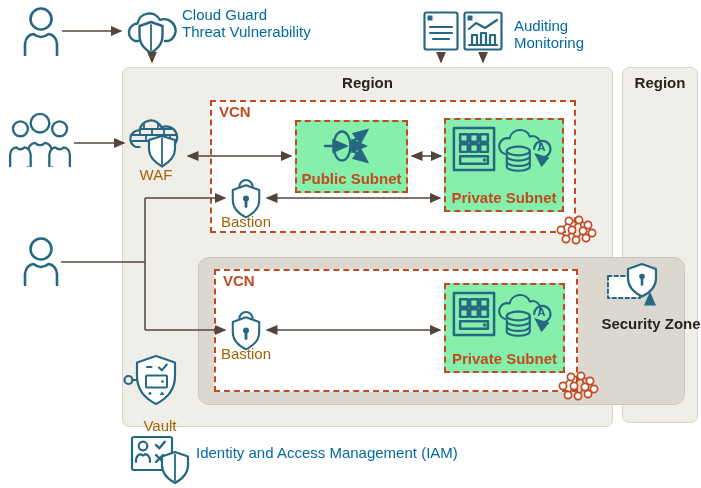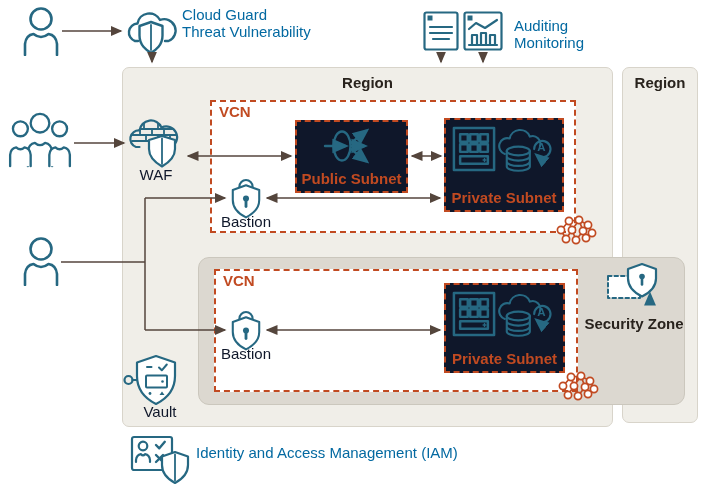--- a/index.html
+++ b/index.html
@@ -5,26 +5,26 @@
   html,body{margin:0;padding:0;background:#ffffff;}
   #canvas{
     position:relative;width:701px;height:488px;background:#ffffff;overflow:hidden;
     font-family:"Liberation Sans","DejaVu Sans",sans-serif;color:#3a332d;
   }
   .box{position:absolute;box-sizing:border-box;}
   .region{background:#f0eee8;border:1px solid #d8d4ca;border-radius:7px;}
   .region-label{display:block;text-align:center;font-weight:bold;font-size:15px;color:#29231d;padding-top:6px;}
   .szbox{background:#dcd8d0;border:1px solid #cbc7bd;border-radius:11px;}
   .vcn{background:#ffffff;border:2px dashed #c14a21;}
-  .subnet{background:#0f172a;border:2px dashed #c14a21;}
+  .subnet{background:#86efac;border:2px dashed #c14a21;}
   .vcn-label{position:absolute;font-weight:bold;font-size:15px;color:#c14a21;}
   .subnet-label{position:absolute;left:0;right:0;bottom:4px;text-align:center;font-weight:bold;font-size:15px;color:#c14a21;white-space:nowrap;}
   .caption{position:absolute;font-size:15px;line-height:17.4px;color:#0369a1;white-space:nowrap;}
-  .node-label{position:absolute;font-size:15px;color:#0f172a;text-align:center;white-space:nowrap;}
-  .bold-dark{position:absolute;font-size:15px;font-weight:bold;color:#29231d;text-align:center;white-space:nowrap;}
+  .node-label{position:absolute;font-size:15px;color:#a16207;text-align:center;white-space:nowrap;}
+  .bold-dark{position:absolute;font-size:15px;font-weight:bold;color:#29231d;text-align:center;white-space:nowrap;margin-left:17px;}
   .icon{position:absolute;}
   .icon svg{display:block;}
   #wires{position:absolute;left:0;top:0;z-index:40;pointer-events:none;}
   .z10{z-index:10}.z12{z-index:12}.z14{z-index:14}.z16{z-index:16}.z20{z-index:20}.z30{z-index:30}
 </style>
 </head>
 <body>
 
 <div id="canvas">
 
@@ -229,21 +229,21 @@
       <circle cx="6.5" cy="26" r="4"></circle>
       <path d="M10.5,26 H17"></path>
       <path d="M34,2 L53,8.5 V22 C53,37 44,45 34,50 C24,45 15,37 15,22 V8.5 Z" fill="#ffffff"></path>
       <path d="M25,13 h4.5 M37,13.5 l2.8,2.8 l5-5.8" stroke-width="2"></path>
       <rect x="24" y="21.5" width="21" height="12" rx="1" stroke-width="2"></rect>
       <circle cx="40.5" cy="27.5" r="1.3" fill="#266882" stroke="none"></circle>
       <circle cx="28" cy="39.5" r="1.4" fill="#266882" stroke="none"></circle>
       <path d="M37.5,41 l2.5-3.4 l2.5,3.4 Z" fill="#266882" stroke="none"></path>
     </svg>
   </div>
-  <div class="node-label z20" style="left:124px;top:403px;width:56px;padding-left:8px;">Vault</div>
+  <div class="node-label z20" style="left:124px;top:417px;width:56px;padding-left:8px;">Vault</div>
 
   <div class="icon z30" style="left:555px;top:215px;">
     <svg width="42" height="34" viewBox="0 0 42 34" fill="#ffffff" stroke="#c14a21" stroke-width="1.7">
       <path d="M14,6 L24,5 L33,10 M14,6 L6,15 M14,6 L17,15 M24,5 L17,15 M24,5 L28,16 M33,10 L28,16 M33,10 L37,18 M6,15 L11,24 M17,15 L11,24 M17,15 L21,25 M28,16 L21,25 M28,16 L31,23 M37,18 L31,23" fill="none"></path>
       <circle cx="14" cy="6" r="3.6"></circle>
         <circle cx="24" cy="5" r="3.6"></circle>
         <circle cx="33" cy="10" r="3.6"></circle>
       <circle cx="6" cy="15" r="3.6"></circle>
         <circle cx="17" cy="15" r="3.6"></circle>
         <circle cx="28" cy="16" r="3.6"></circle>

